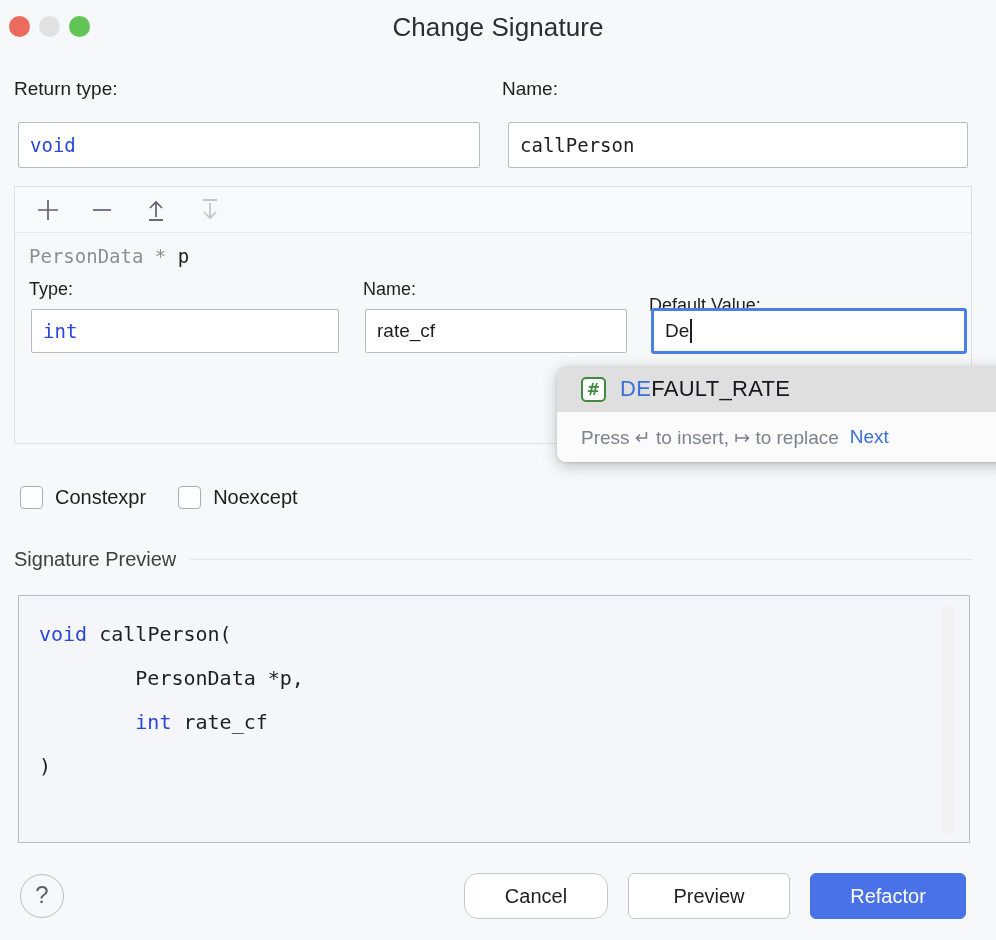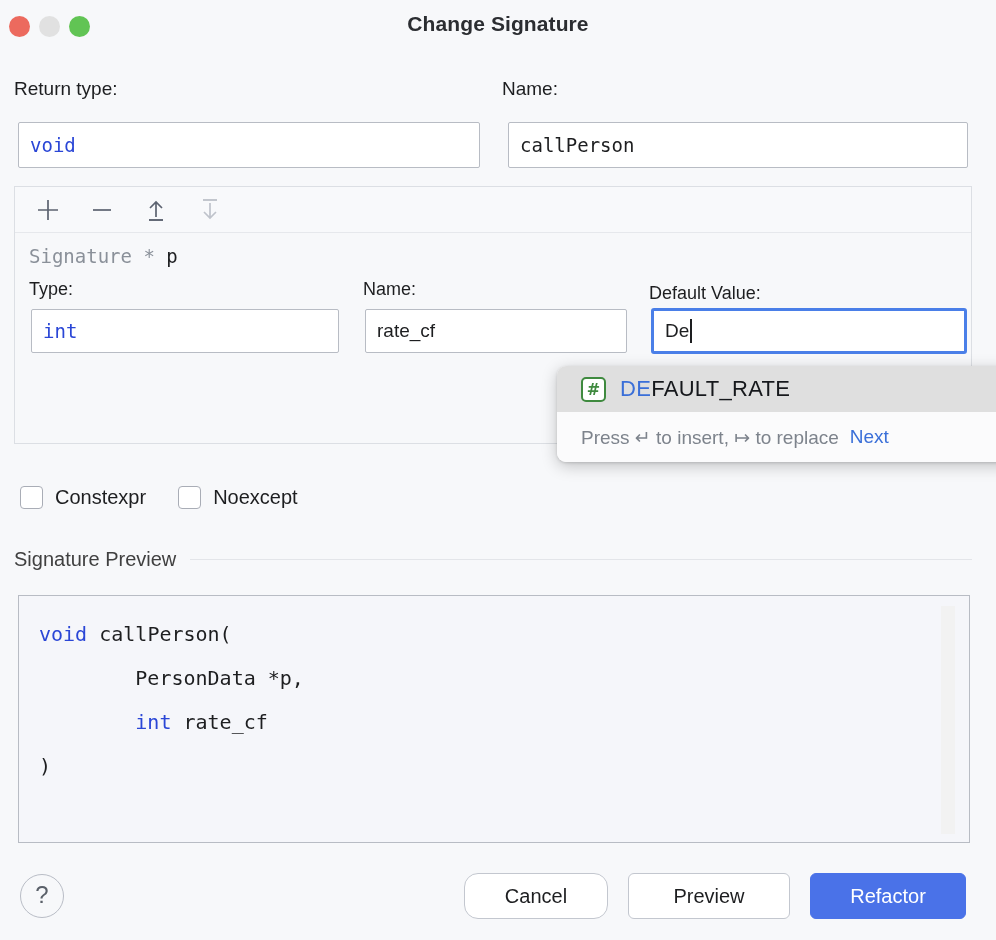--- a/index.html
+++ b/index.html
@@ -40,22 +40,22 @@
   .light.red    { background: #ec6a5e; }
   .light.yellow { background: #e1e1e1; }
   .light.green  { background: #61c454; }
 
   .dialog-title {
     position: absolute;
     top: 12px;
     left: 0;
     width: 100%;
     text-align: center;
-    font-size: 21px;
-    font-weight: bold;
+    font-size: 26px;
+    font-weight: normal;
     color: #2b2d31;
     letter-spacing: 0.1px;
   }
 
   
   .top-row {
     position: relative;
     height: 118px;
   }
   .field-label {
@@ -146,21 +146,21 @@
   .sub-input.kw   { color: #2a46d6; }
   .sub-input.focused {
     border: 3px solid #4a7fe8;
     border-radius: 3px;
   }
 
   #lbl-type  { left: 14px;  top: 0px; }
   #in-type   { left: 16px;  top: 30px; width: 308px; height: 44px; }
   #lbl-pname { left: 348px; top: 0px; }
   #in-pname  { left: 350px; top: 30px; width: 262px; height: 44px; }
-  #lbl-dflt  { left: 634px; top: 4px; }
+  #lbl-dflt  { left: 634px; top: 16px; }
   #in-dflt   { left: 636px; top: 29px; width: 316px; height: 46px; }
 
   .caret {
     display: inline-block;
     width: 2px;
     height: 24px;
     background: #1d1e20;
     margin-left: 1px;
   }
 
@@ -388,21 +388,21 @@
         </svg>
       </div>
       <div class="tbtn">
         <svg width="26" height="26" viewBox="0 0 26 26">
           <path d="M13 6 V21 M7 15 L13 21 L19 15" stroke="#bfc3cb" stroke-width="1.7" fill="none"></path>
           <path d="M6 3 H20" stroke="#bfc3cb" stroke-width="1.9" fill="none"></path>
         </svg>
       </div>
     </div>
 
-    <div class="param-sig"><span>Signature * </span><span class="pname">p</span></div>
+    <div class="param-sig"><span>PersonData * </span><span class="pname">p</span></div>
 
     <div class="param-fields">
       <div class="sub-label" id="lbl-type">Type:</div>
       <div class="sub-input mono kw" id="in-type">int</div>
 
       <div class="sub-label" id="lbl-pname">Name:</div>
       <div class="sub-input" id="in-pname">rate_cf</div>
 
       <div class="sub-label" id="lbl-dflt">Default Value:</div>
       <div class="sub-input focused" id="in-dflt">

